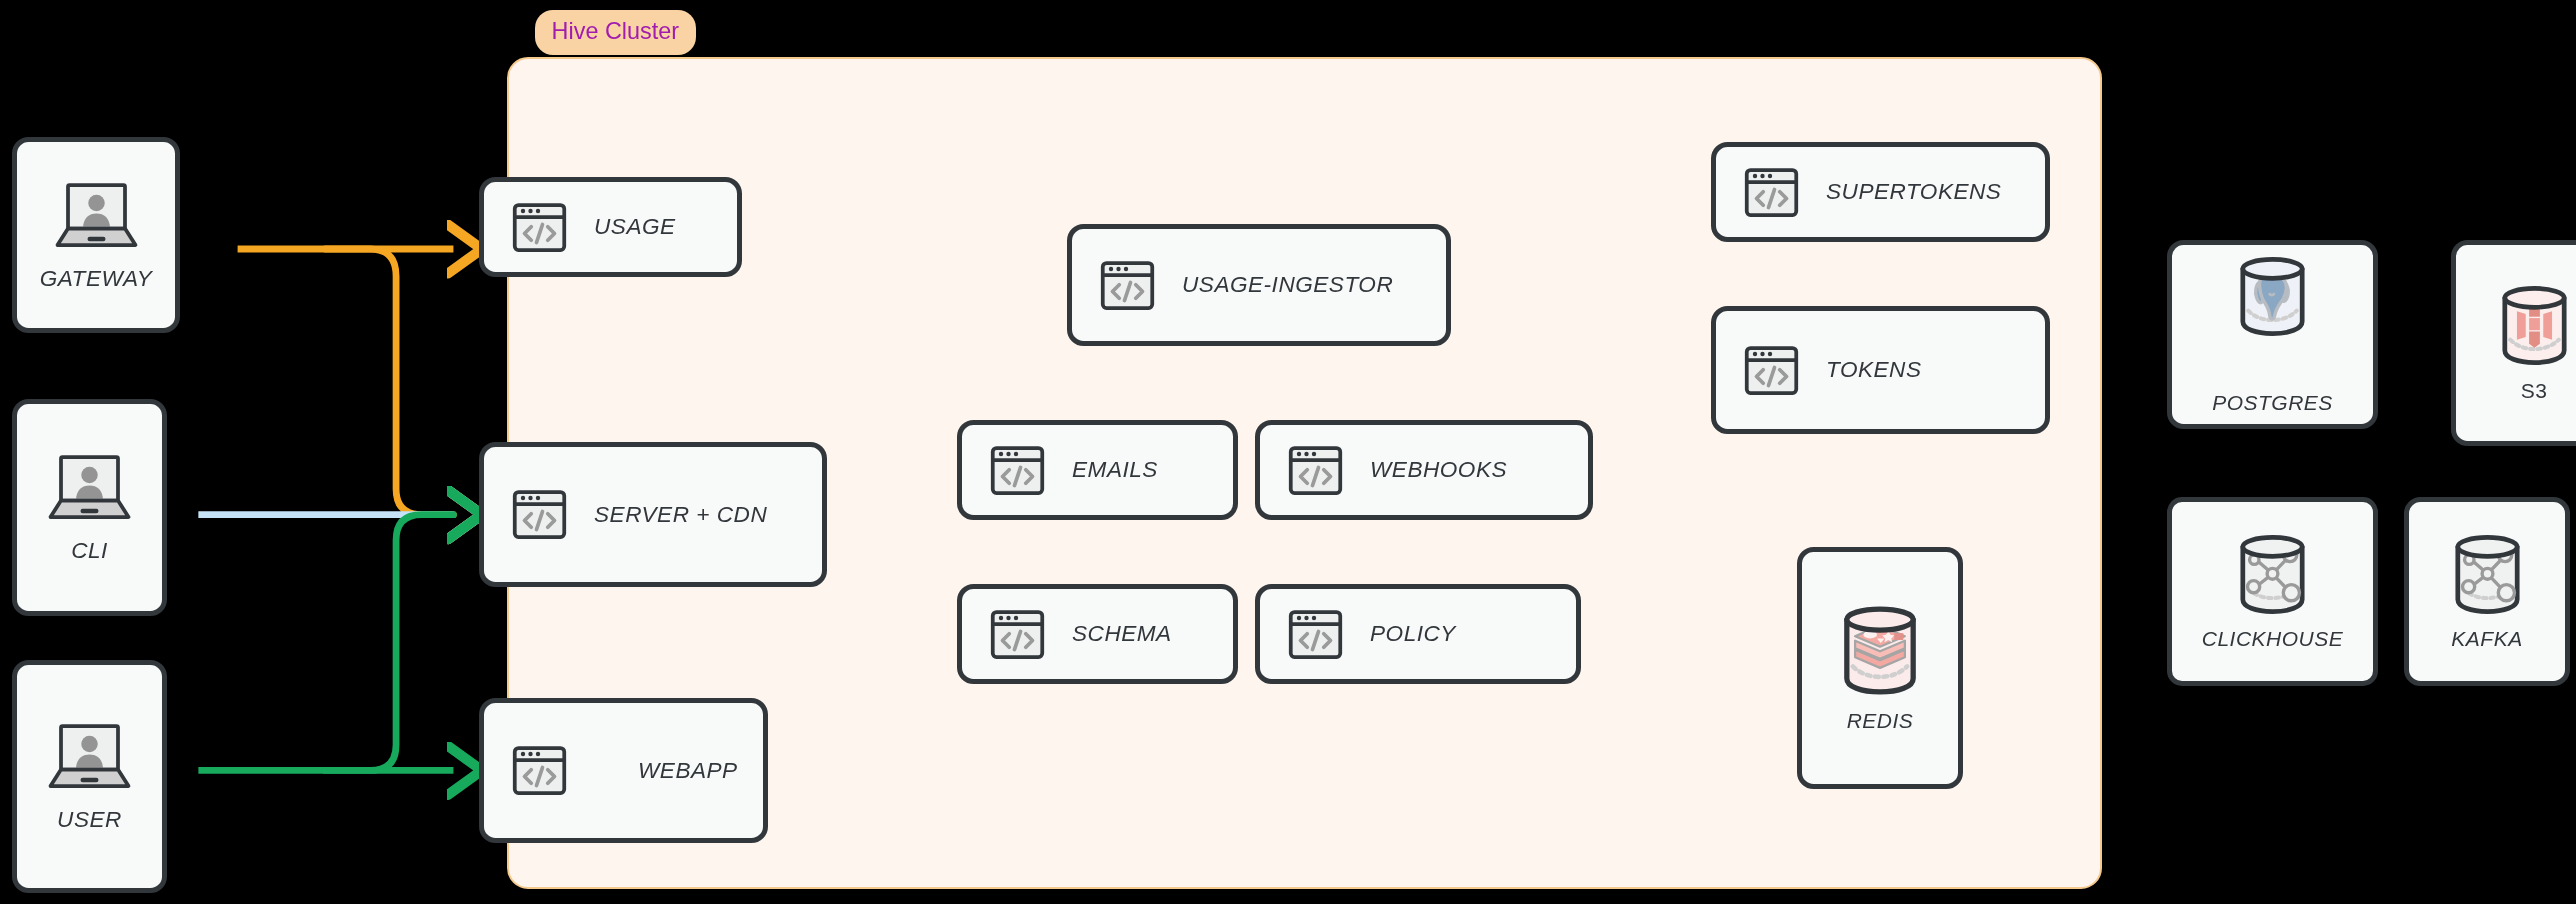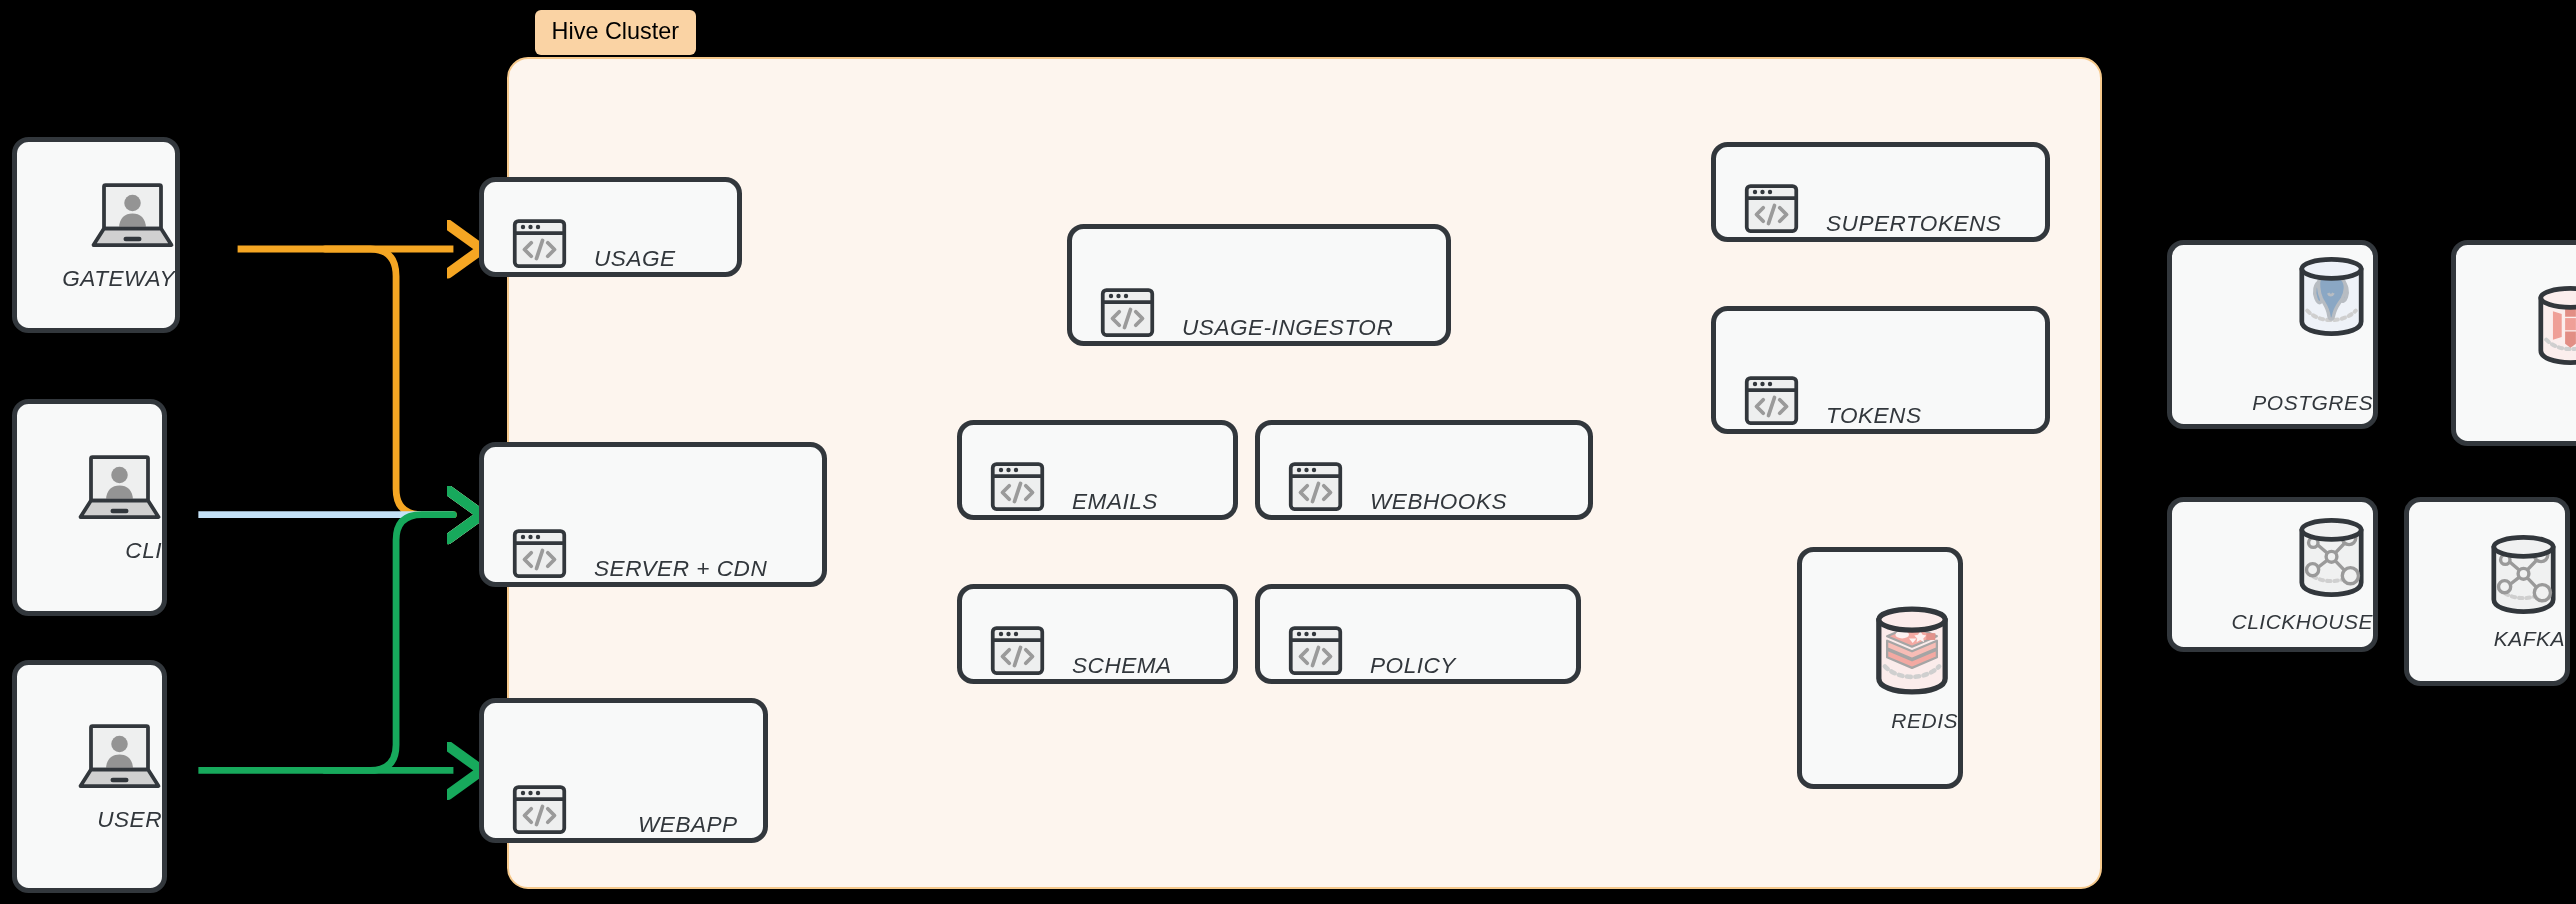--- a/index.html
+++ b/index.html
@@ -20,21 +20,21 @@
   }
 
   
   .node {
     position: absolute;
     box-sizing: border-box;
     background: #f8f9f9;
     border: 5.3px solid #32373c;
     border-radius: 16.6px;
     display: flex;
-    align-items: flex-end;
+    align-items: center;
     z-index: 5;
   }
   .node.service {
     flex-direction: row;
     justify-content: flex-start;
   }
   .node.client, .node.store {
     flex-direction: column;
     justify-content: center;
   }
@@ -62,25 +62,25 @@
     background: #fdf5ee;
     border: 2.3px solid #f6c98c;
     border-radius: 21px;
     z-index: 1;
   }
   #cluster-badge {
     position: absolute;
     left: 535px;
     top: 9.8px;
     background: #fad3a4;
-    color: #000000;
+    color: #a21caf;
     font-size: 23.4px;
     line-height: 1;
     padding: 10.6px 16.6px 11.3px 16.6px;
-    border-radius: 6px;
+    border-radius: 18px;
     z-index: 6;
     white-space: nowrap;
   }
 
   
   .icon-svg { display: block; }
   .svc-icon { flex: 0 0 auto; margin-left: 27px; }
 
   
   #edges {
@@ -375,21 +375,21 @@
           <path d="M53 52 L69 52 L69 70 L53 70 Z" fill="#ef9f97"></path>
           <path d="M53 72 L69 72 L69 90 L61 96 L53 90 Z" fill="#e28e85"></path>
           <path d="M53 32 L61 28 L69 32 L61 36 Z" fill="#f5b8b1"></path>
         </g>
         <ellipse cx="61" cy="22" rx="44" ry="14" fill="#fbeeed" stroke="#32373c" stroke-width="7"></ellipse>
       </svg>
     </span>
     <span class="node-label upright">S3</span>
   </div>
 
-  <div class="node store" style="left:2167px; top:497px; width:211px; height:155px;">
+  <div class="node store" style="left:2167px; top:497px; width:211px; height:189px;border-radius:15px;">
     <span>
       <svg class="icon-svg" width="83" height="85" viewBox="0 0 122 126" xmlns="http://www.w3.org/2000/svg">
         <path d="M17 22 L17 100 C17 111 36 118 61 118 C86 118 105 111 105 100 L105 22 Z" fill="#f0f1f1" stroke="#32373c" stroke-width="7" stroke-linejoin="round"></path>
         <path d="M25 84 C35 94 48 98 61 98 C74 98 87 94 97 84" fill="none" stroke="#cfcfcf" stroke-width="6" stroke-dasharray="5 6" stroke-linecap="round"></path>
         <g stroke="#9a9a9a" stroke-width="5" fill="none">
           <path d="M39 43 L61 62 M61 62 L85 37 M61 62 L38 80 M61 62 L86 88"></path>
           <circle cx="34" cy="41" r="7" fill="#f0f1f1"></circle>
           <circle cx="87" cy="34" r="10" fill="#f0f1f1"></circle>
           <circle cx="61" cy="62" r="8" fill="#f0f1f1"></circle>
           <circle cx="33" cy="81" r="9" fill="#f0f1f1"></circle>

